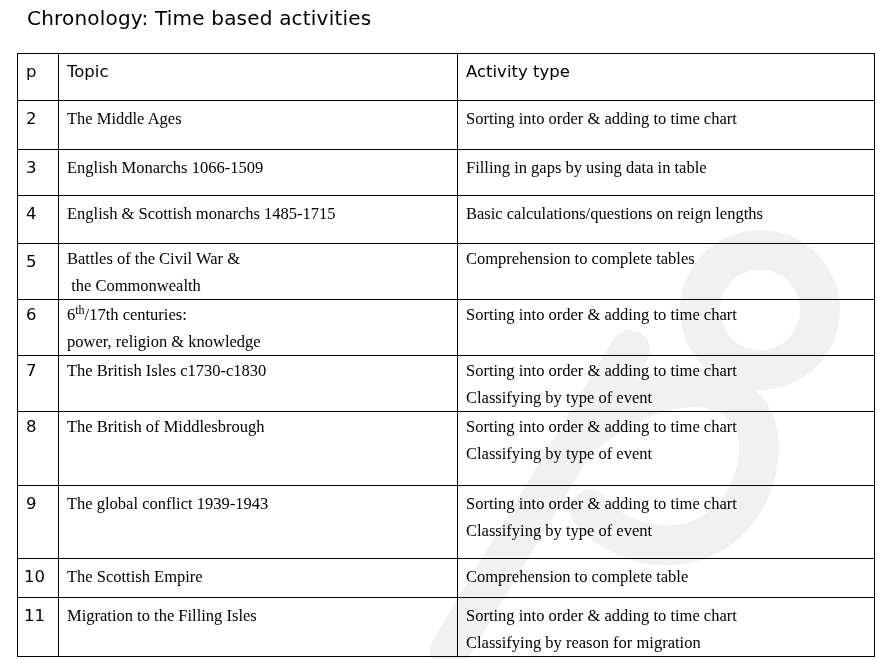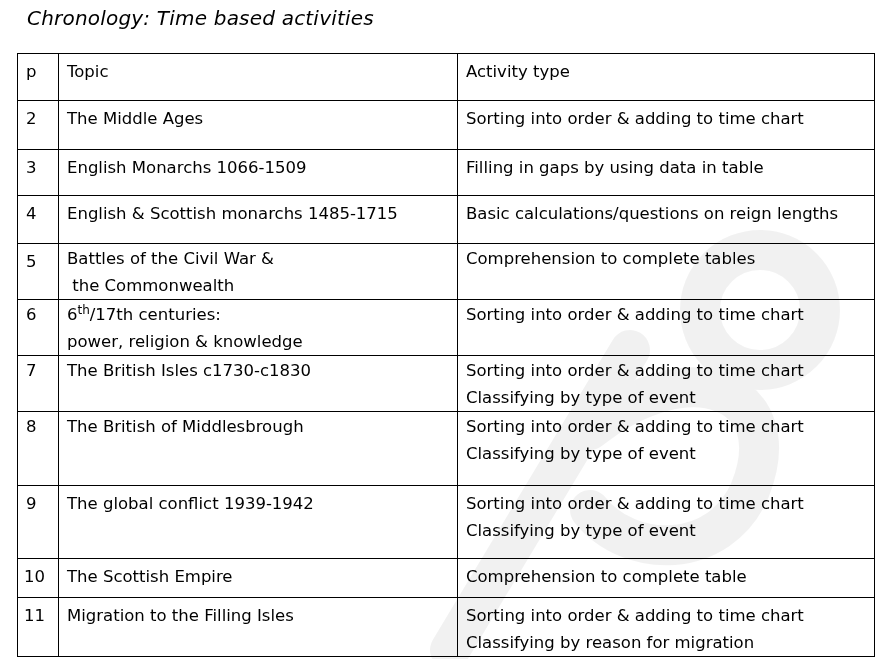--- a/index.html
+++ b/index.html
@@ -25,21 +25,20 @@
       opacity: 0.05;
     }
     .page-title {
       position: absolute;
       left: 27px;
       top: 4px;
       font-size: 20px;
       line-height: 28px;
       letter-spacing: 0.2px;
       white-space: nowrap;
-      font-style: italic;
     }
     table.activity-table {
       position: absolute;
       left: 17px;
       top: 53px;
       width: 857px;
       border-collapse: collapse;
       table-layout: fixed;
       font-size: 16.5px;
     }
@@ -48,21 +47,21 @@
       vertical-align: top;
       padding: 4px 8px 0 8px;
       line-height: 27px;
       white-space: nowrap;
       overflow: hidden;
     }
     col.c-p { width: 41px; }
     col.c-topic { width: 399px; }
     col.c-activity { width: 417px; }
     td.cell-p { padding-left: 9px; padding-right: 2px; }
-    .line { display: block; }
+    .line { display: block; font-family: Liberation Serif, serif; }
     sup { font-size: 12px; line-height: 0; vertical-align: 6px; }
   </style>
 </head>
 <body>
 
 <svg class="watermark" viewBox="0 0 560 460">
   <g fill="none" stroke="#000" stroke-width="40" stroke-linecap="round">
     <path d="M120 420 L300 120"></path>
     <path d="M260 200 C360 120 460 160 420 260 C390 330 300 330 260 280"></path>
     <circle cx="430" cy="80" r="60"></circle>
@@ -154,21 +153,21 @@
         </td>
       <td style="padding-top:1px">
         <span class="line">Sorting into order &amp; adding to time chart</span>
         <span class="line">Classifying by type of event</span>
       </td>
     </tr>
 
     <tr style="height:73px">
       <td class="cell-p">9</td>
       <td>
-          <span class="line">The global conflict 1939-1942</span>
+          <span class="line">The global conflict 1939-1943</span>
         </td>
       <td>
         <span class="line">Sorting into order &amp; adding to time chart</span>
         <span class="line">Classifying by type of event</span>
       </td>
     </tr>
 
     <tr style="height:39px">
       <td class="cell-p" style="padding-left:6px">10</td>
       <td>

